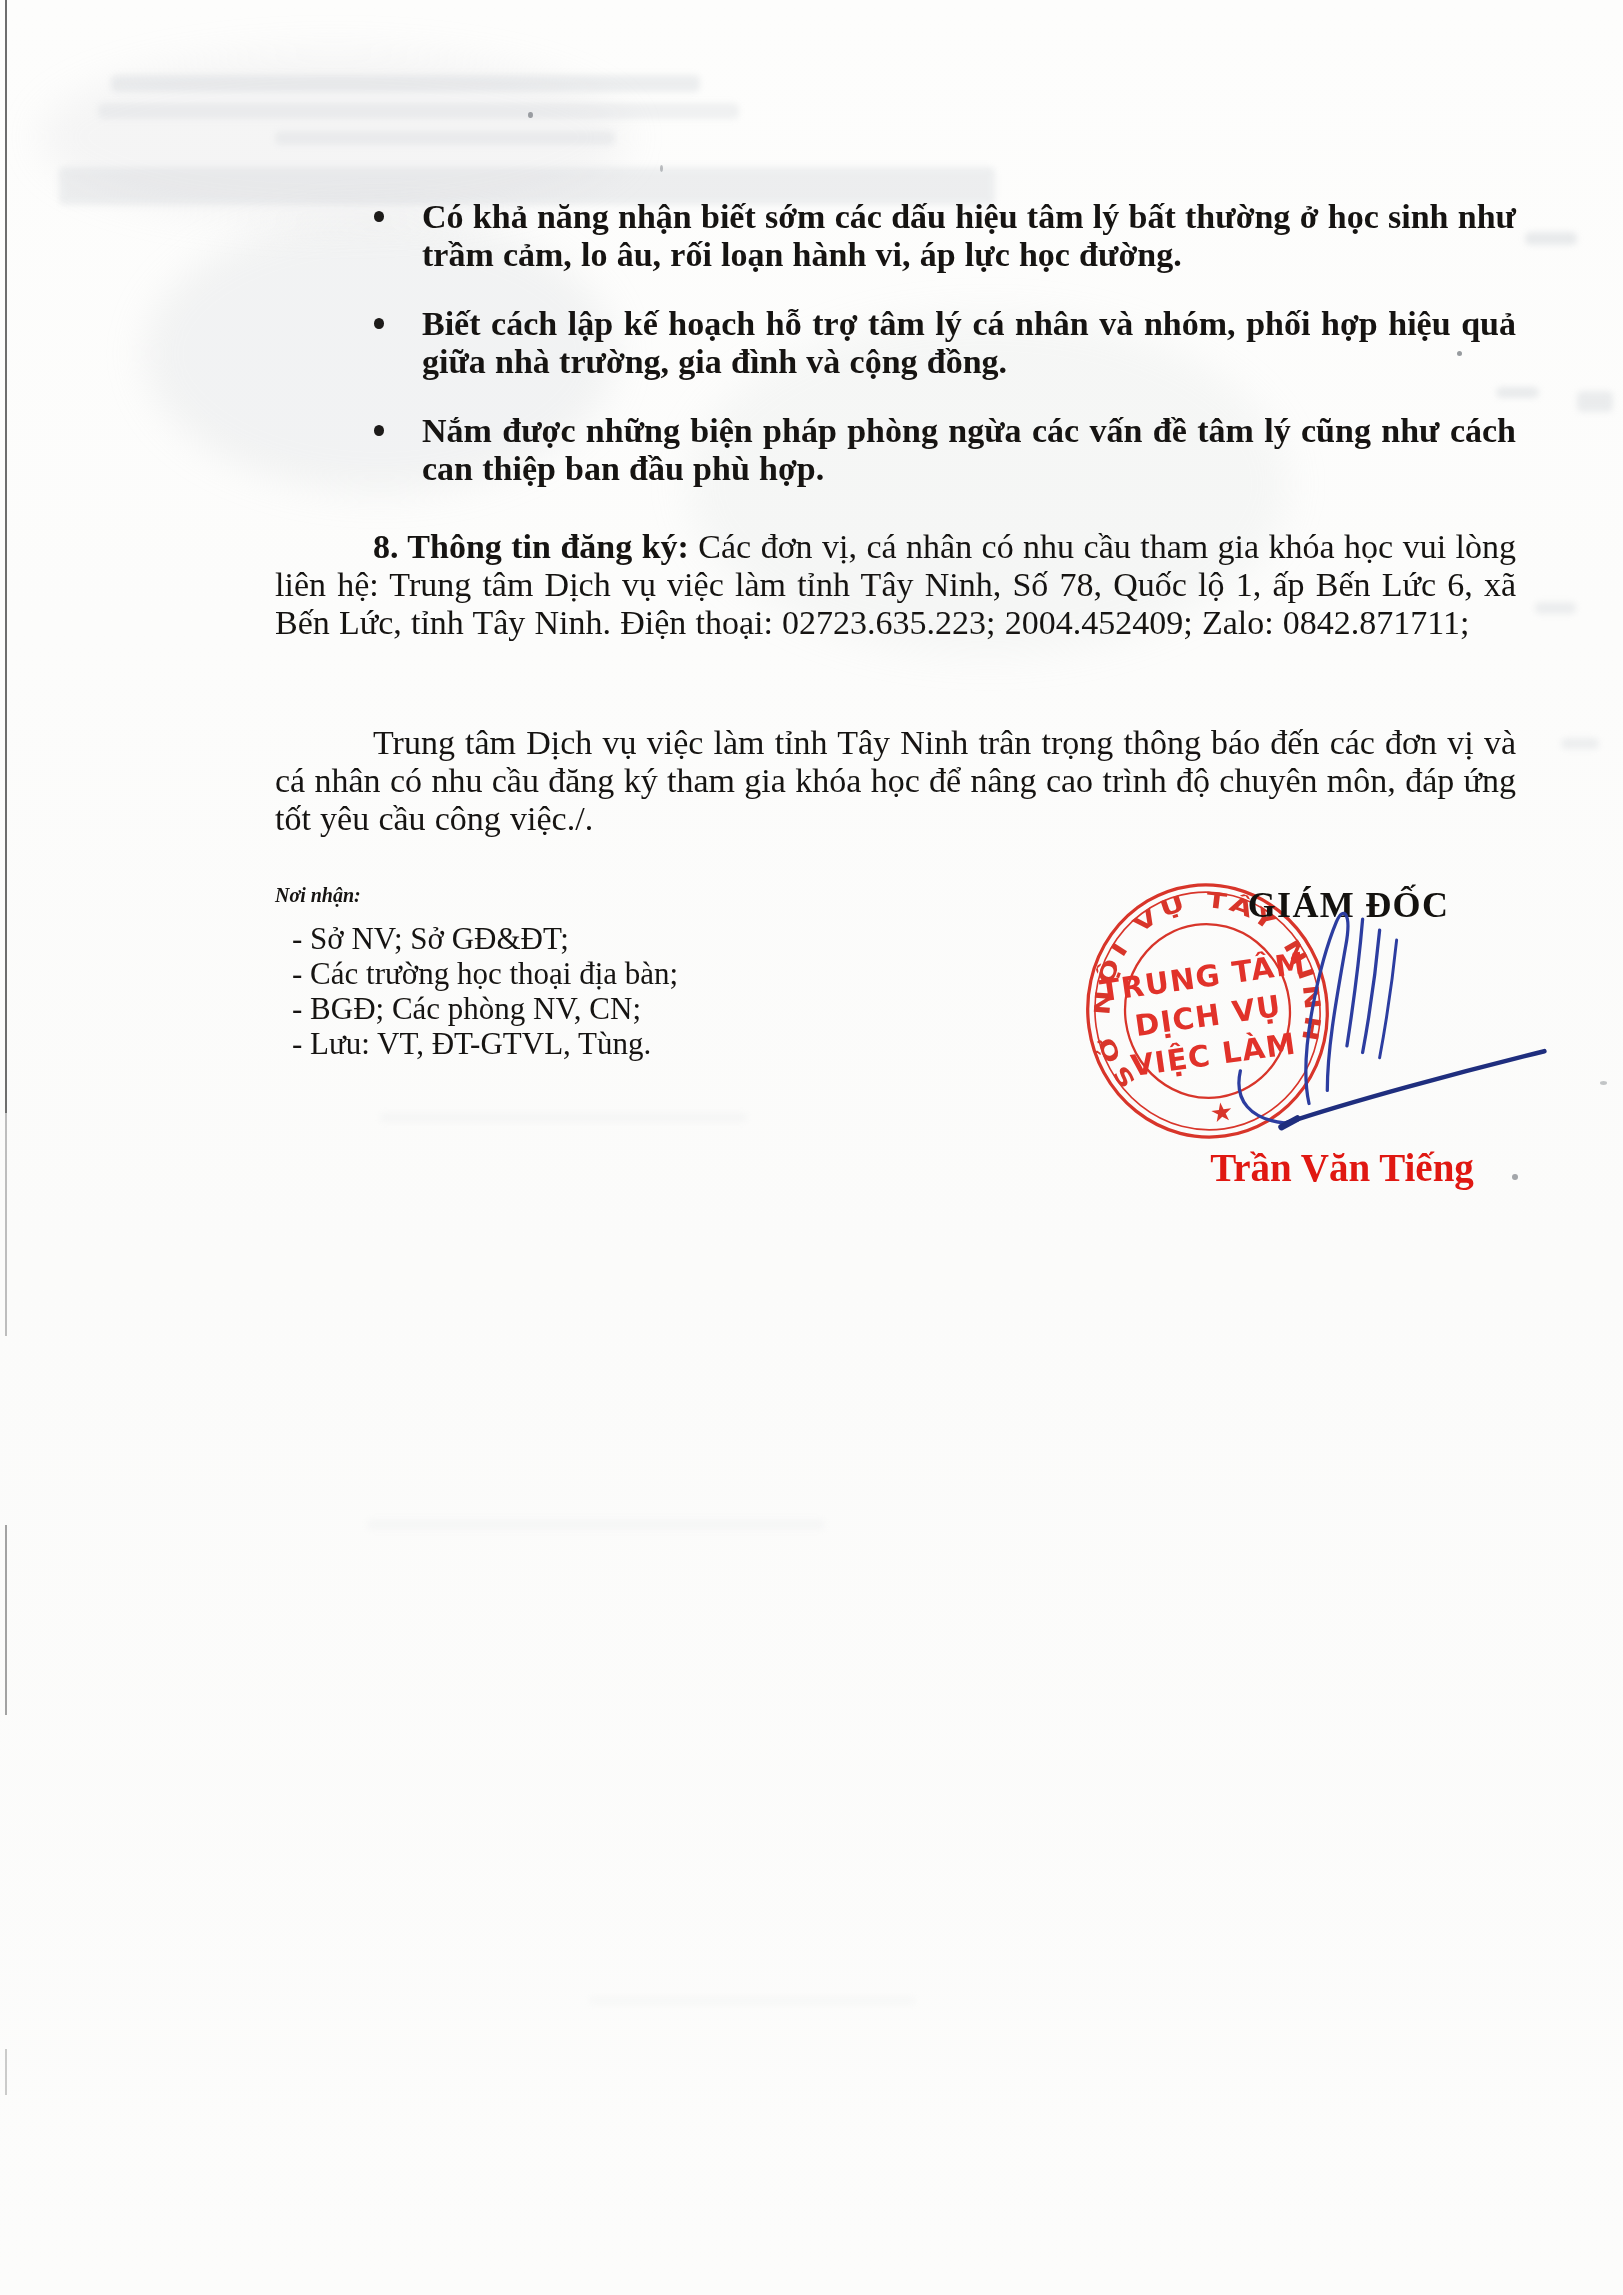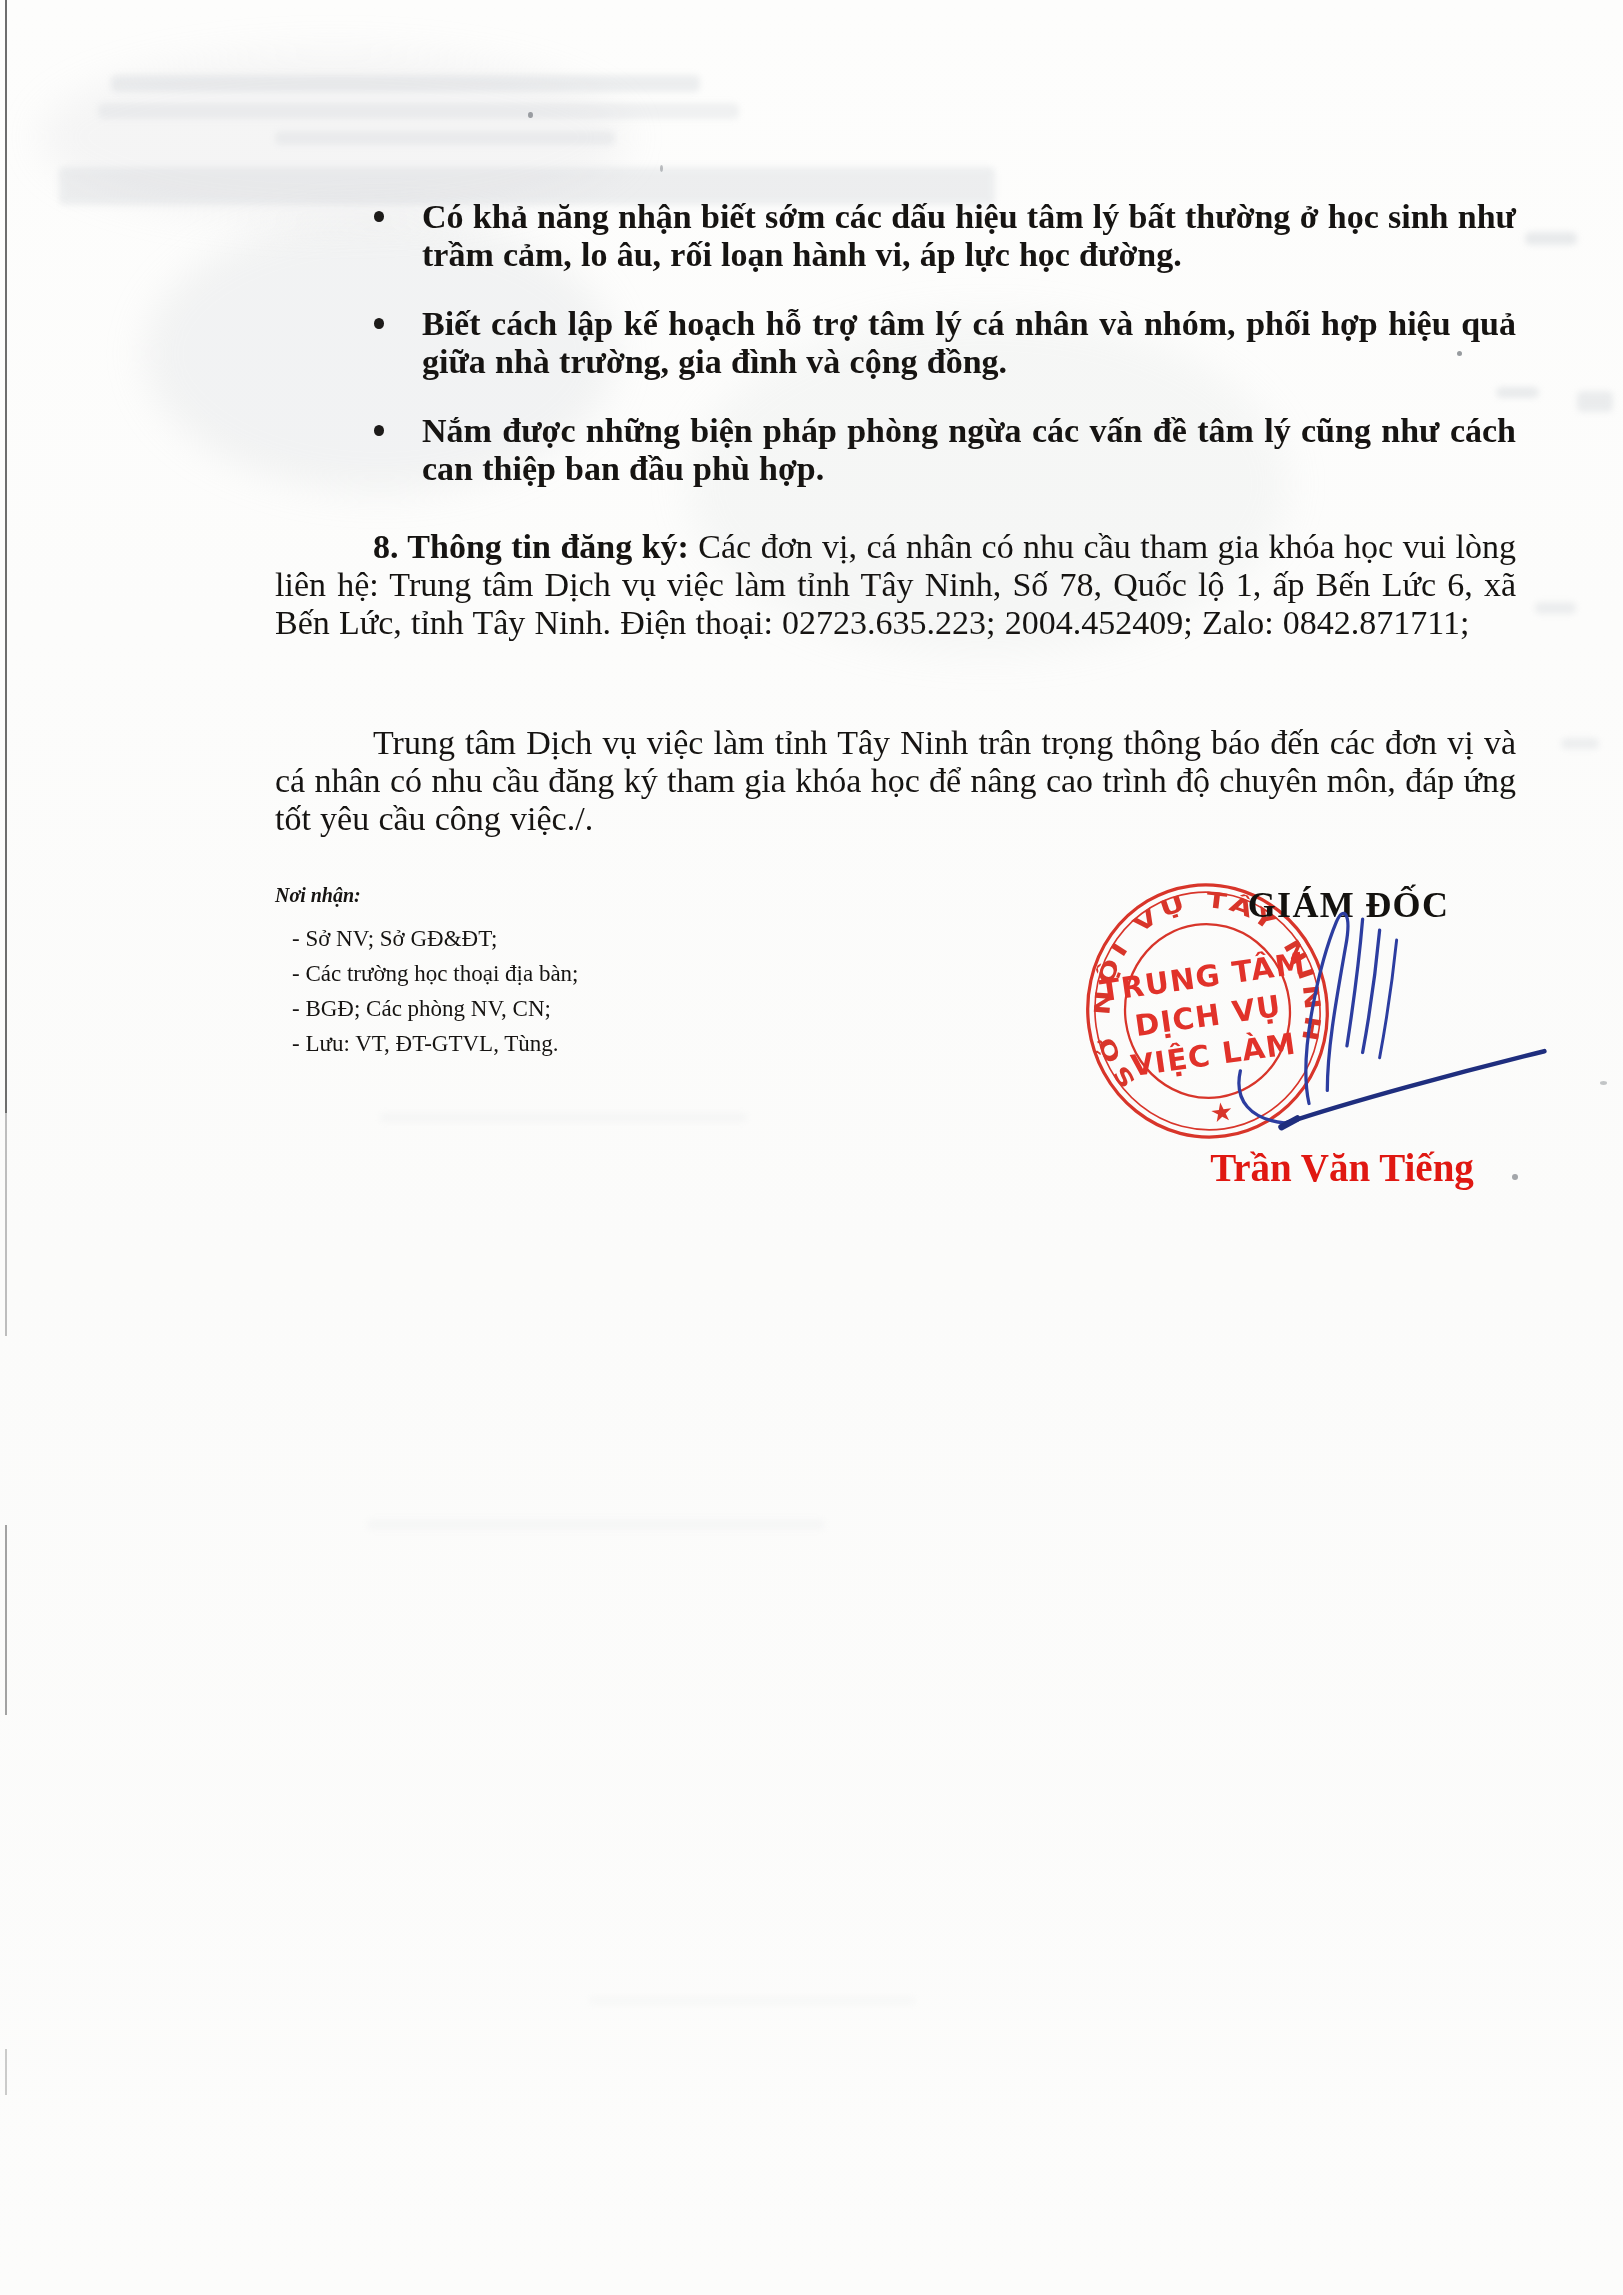--- a/index.html
+++ b/index.html
@@ -31,21 +31,21 @@
     position:absolute;left:-48px;top:13px;width:9.8px;height:10.5px;
     background:#1d1b19;border-radius:50%;
   }
   .para{position:absolute;left:275px;width:1241px;text-indent:98px;}
   .para-8{top:528px;}
   .para-close{top:724px;}
   .lead-bold{font-weight:bold;}
   
   .recipients{position:absolute;left:275px;top:884px;}
   .recipients-heading{font-size:20px;font-weight:bold;font-style:italic;margin-bottom:14.4px;}
-  .recipients-list{margin-left:17px;font-size:23px;line-height:35px;}
+  .recipients-list{margin-left:17px;font-size:31px;line-height:35px;}
   .sign-title{
     position:absolute;left:1211px;top:884px;width:275px;
     text-align:center;font-size:36px;font-weight:bold;letter-spacing:1.3px;
     color:#14120f;z-index:3;
   }
   .stamp-wrap{position:absolute;left:1080px;top:880px;width:255px;height:262px;
     transform:rotate(-8deg);z-index:2;}
   .sig-wrap{position:absolute;left:1224px;top:894px;width:340px;height:249px;z-index:4;}
   .sign-name{
     position:absolute;left:1198px;top:1145px;width:288px;text-align:center;

